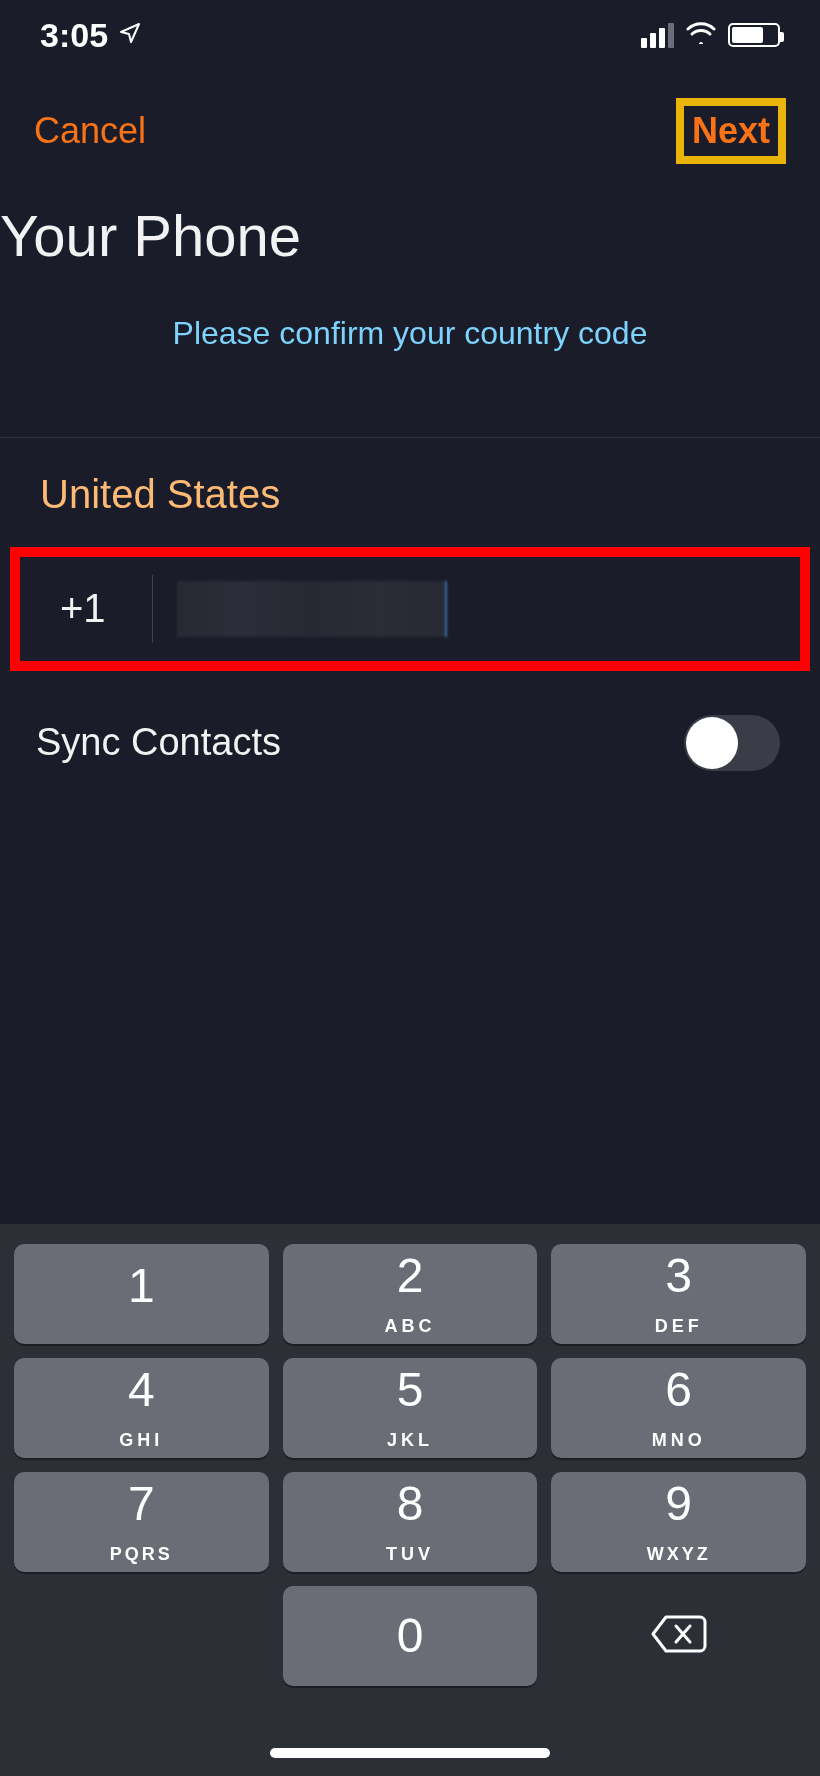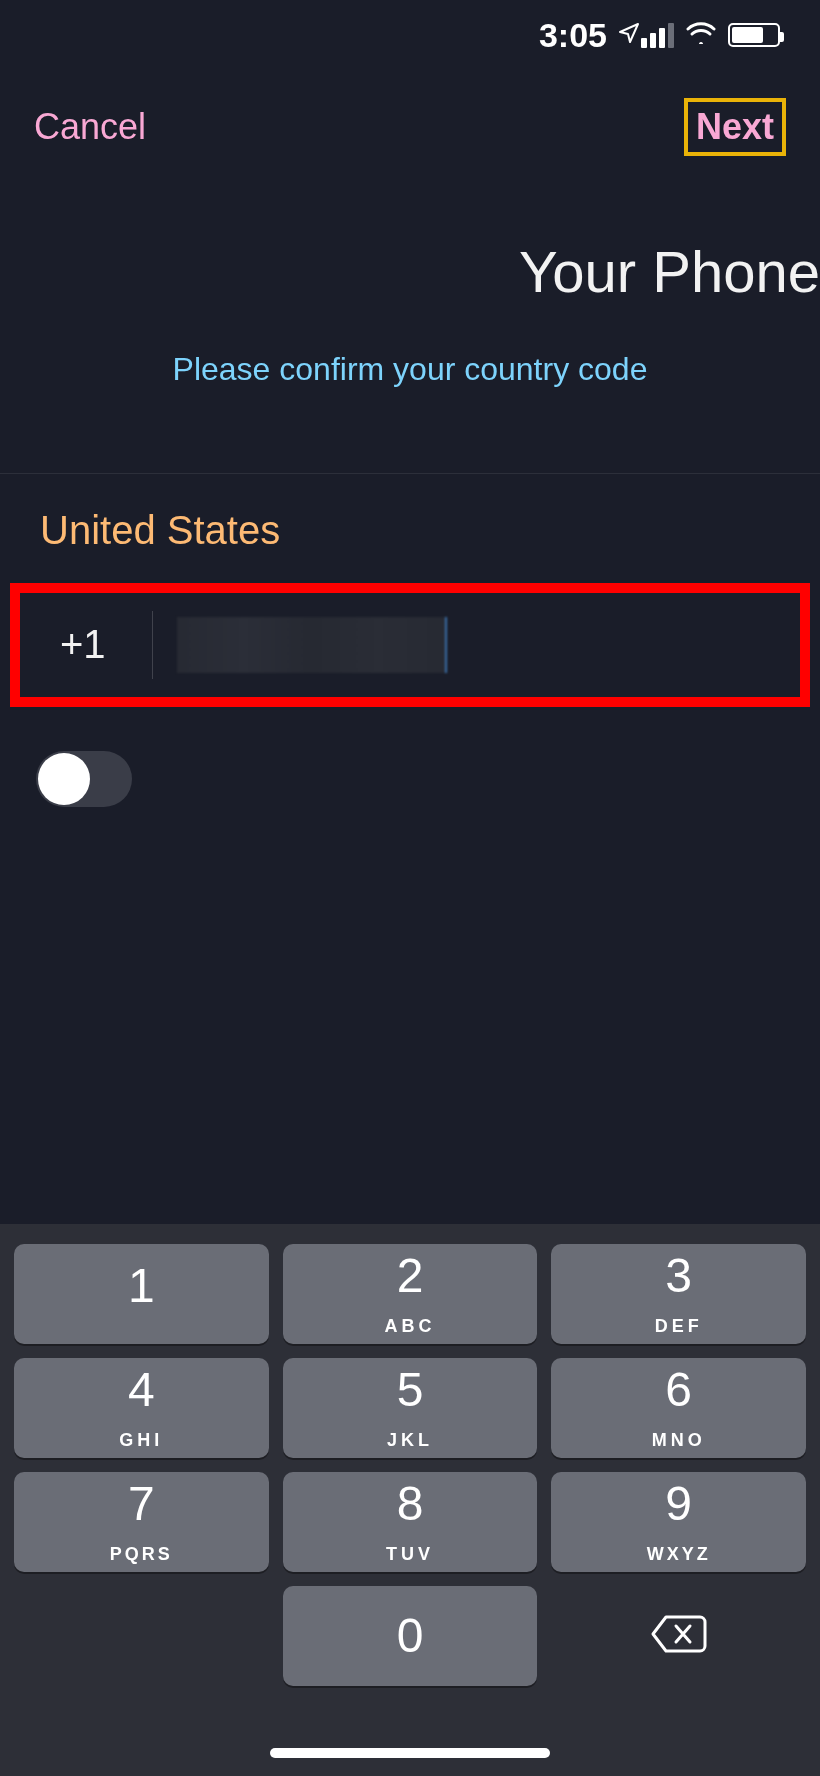--- a/index.html
+++ b/index.html
@@ -8,21 +8,21 @@
     background: #1a1d29;
     font-family: -apple-system, "Helvetica Neue", Arial, sans-serif;
     color: #fff;
     position: relative;
   }
   
   .status-bar {
     height: 70px;
     display: flex;
     align-items: center;
-    justify-content: flex-end;
+    justify-content: space-between;
     padding: 0 40px;
   }
   .status-left { display: flex; align-items: center; gap: 10px; }
   .status-time { font-size: 34px; font-weight: 600; color: #fff; }
   .loc-icon { display: inline-block; }
   .status-right { display: flex; align-items: center; gap: 12px; }
   .signal { display: flex; align-items: flex-end; gap: 3px; }
   .signal span { width: 6px; background: #fff; border-radius: 1px; }
   .signal span:nth-child(1){height:10px}
   .signal span:nth-child(2){height:15px}
@@ -37,32 +37,32 @@
     content:""; position:absolute; right:-6px; top:7px; width:4px; height:10px;
     background:#fff; border-radius:0 2px 2px 0;
   }
   .battery-fill { background:#fff; height:100%; width:70%; border-radius:2px; }
 
   
   .nav-row {
     display: flex; justify-content: space-between; align-items: center;
     padding: 28px 34px 10px 34px;
   }
-  .nav-btn { font-size: 36px; color: #f9a8d4; font-weight: 400; background:none;border:none; }
+  .nav-btn { font-size: 36px; color: #f97316; font-weight: 400; background:none;border:none; }
   .nav-next { font-weight: 600; }
   .highlight-box {
-    border: 4px solid #eab308;
+    border: 8px solid #eab308;
     padding: 4px 8px;
     display: inline-block;
   }
 
   
   .heading {
-    text-align: right;
-    margin-top: 72px;
+    text-align: left;
+    margin-top: 28px;
   }
   .heading h1 {
     font-size: 58px;
     font-weight: 400;
     color: #f2f2f2;
   }
   .subheading {
     text-align: center;
     font-size: 32px;
     color: #7dd3fc;
@@ -212,20 +212,21 @@
   <span>United States</span>
 </div>
 
 <div class="phone-box">
   <span class="phone-code">+1</span>
   <span class="phone-sep"></span>
   <span class="phone-value"></span>
 </div>
 
 <div class="sync-row">
+  <span class="sync-label">Sync Contacts</span>
   <div class="toggle">
     <div class="toggle-knob"></div>
   </div>
 </div>
 
 <div class="keypad-area">
   <div class="keypad">
     <div class="key">
       <span class="key-digit">1</span>
       <span class="key-letters"></span>

